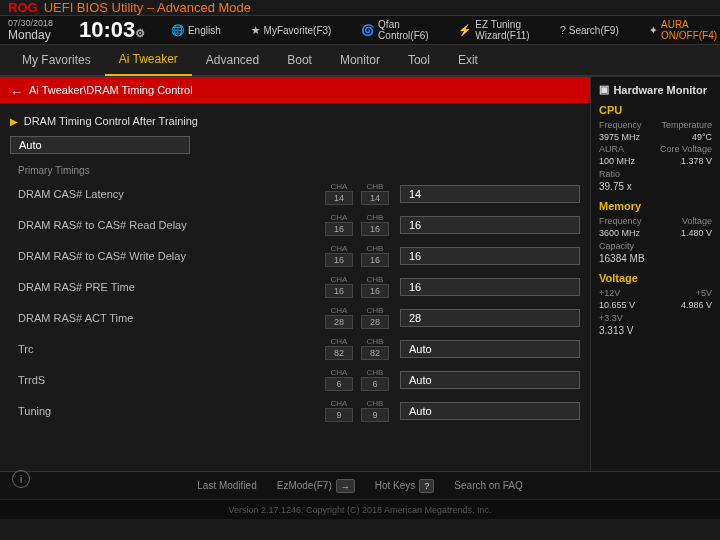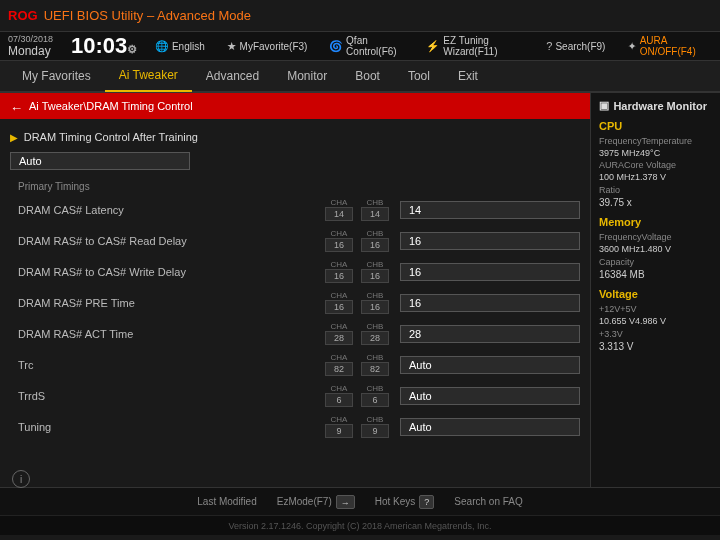--- a/index.html
+++ b/index.html
@@ -11,41 +11,41 @@
       font-size: 12px;
       color: #ccc;
       overflow: hidden;
     }
 
     
     #title-bar {
       background: #1a1a1a;
       display: flex;
       align-items: center;
-      padding: 8px 8px;
+      padding: 0 8px;
       border-bottom: 1px solid #333;
     }
     #rog-logo {
       color: #e00;
       font-weight: bold;
       font-size: 13px;
       margin-right: 6px;
     }
     #title-text {
       color: #f97316;
       font-size: 13px;
     }
 
     
     #info-bar {
       background: #111;
       display: flex;
       align-items: center;
       padding: 2px 8px;
-      gap: 14px;
+      gap: 22px;
       border-bottom: 1px solid #333;
     }
     #datetime {
       display: flex;
       flex-direction: column;
       margin-right: 4px;
     }
     #date-text { font-size: 9px; color: #aaa; }
     #time-display {
       font-size: 22px;
@@ -203,20 +203,21 @@
       gap: 4px;
     }
     .hw-section-title {
       color: #e8b800;
       font-size: 11px;
       font-weight: bold;
       margin: 8px 0 4px 0;
     }
     .hw-row {
       display: flex;
+      justify-content: space-between;
       margin-bottom: 2px;
     }
     .hw-label { color: #888; font-size: 9px; }
     .hw-value { color: #ccc; font-size: 9px; }
     .hw-big-row {
       margin-bottom: 2px;
     }
     .hw-big-value { color: #ccc; font-size: 10px; }
 
     
@@ -324,22 +325,22 @@
   <div class="info-btn" id="aura-btn">
     <span class="info-icon">✦</span>
     <span>AURA ON/OFF(F4)</span>
   </div>
 </div>
 
 <div id="main-nav">
   <div class="nav-item">My Favorites</div>
   <div class="nav-item active">Ai Tweaker</div>
   <div class="nav-item">Advanced</div>
+  <div class="nav-item">Boot</div>
   <div class="nav-item">Monitor</div>
-  <div class="nav-item">Boot</div>
   <div class="nav-item">Tool</div>
   <div class="nav-item">Exit</div>
 </div>
 
 <div id="main-layout">
 
   <div id="content-area">
 
     <div id="breadcrumb">
       <span id="back-arrow">←</span>

